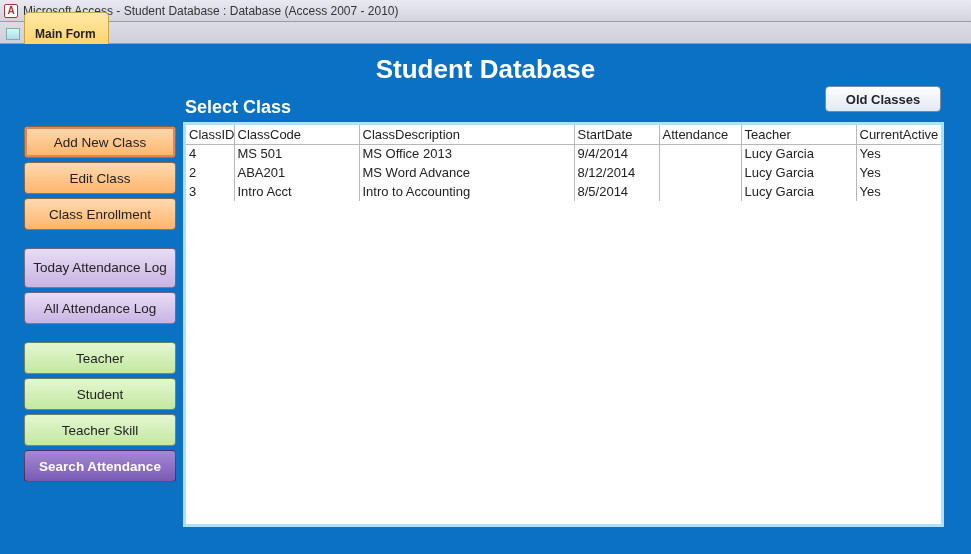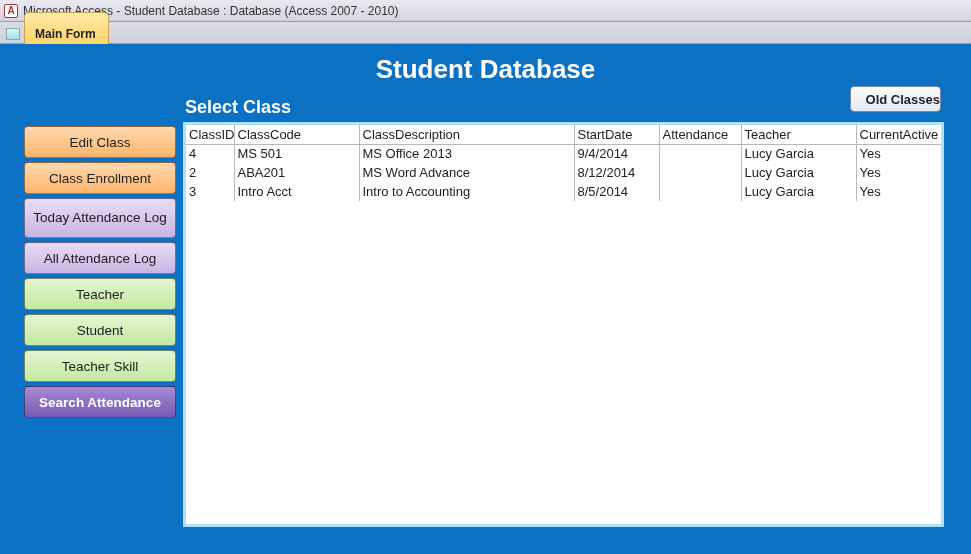--- a/index.html
+++ b/index.html
@@ -81,30 +81,29 @@
     top: 53px;
     color: #fff;
     font-size: 18px;
     font-weight: bold;
   }
 
   .old-classes-btn {
     position: absolute;
     right: 30px;
     top: 42px;
-    width: 91px;
+    width: 116px;
     height: 26px;
     background: linear-gradient(#fdfdfd, #e1e9f1);
     border: 1px solid #7a8aa0;
     border-radius: 4px;
     font-size: 13px;
     color: #223;
     font-weight: bold;
     cursor: pointer;
-    text-align: right;
   }
 
   .side-buttons {
     position: absolute;
     left: 24px;
     top: 82px;
     width: 152px;
     display: flex;
     flex-direction: column;
   }
@@ -112,21 +111,21 @@
     height: 32px;
     border-radius: 4px;
     border: 1px solid rgba(0,0,0,.45);
     font-size: 13.5px;
     color: #222;
     cursor: pointer;
     margin-bottom: 4px;
     padding: 0 4px;
   }
   .side-buttons .tall { height: 40px; line-height: 1.15; }
-  .side-buttons .gap  { }
+  .side-buttons .gap  { margin-top: 14px; }
 
   .orange { background: linear-gradient(#ffd9b0, #ffb56b); border-color:#c27a2a; }
   .orange.sel { outline: 2px solid #d85; outline-offset: -3px; }
   .purple { background: linear-gradient(#e8dcf4, #c9b4e4); border-color:#7a5aa0; }
   .green  { background: linear-gradient(#e4f6d2, #c3e9a0); border-color:#6a9a4a; }
   .violet { background: linear-gradient(#a489d4, #7a5ab4); border-color:#4a3a78; color:#fff !important; font-weight:bold; }
 
   .grid-wrap {
     position: absolute;
     left: 183px;
@@ -186,20 +185,21 @@
 
 <div class="form-area">
 
   <div class="page-title">Student Database</div>
 
   <div class="section-label">Select Class</div>
 
   <button class="old-classes-btn">Old Classes</button>
 
   <div class="side-buttons">
+    <button class="orange sel">Add New Class</button>
     <button class="orange">Edit Class</button>
     <button class="orange">Class Enrollment</button>
 
     <button class="purple tall gap">Today Attendance Log</button>
     <button class="purple">All Attendance Log</button>
 
     <button class="green gap">Teacher</button>
     <button class="green">Student</button>
     <button class="green">Teacher Skill</button>
     <button class="violet">Search Attendance</button>

